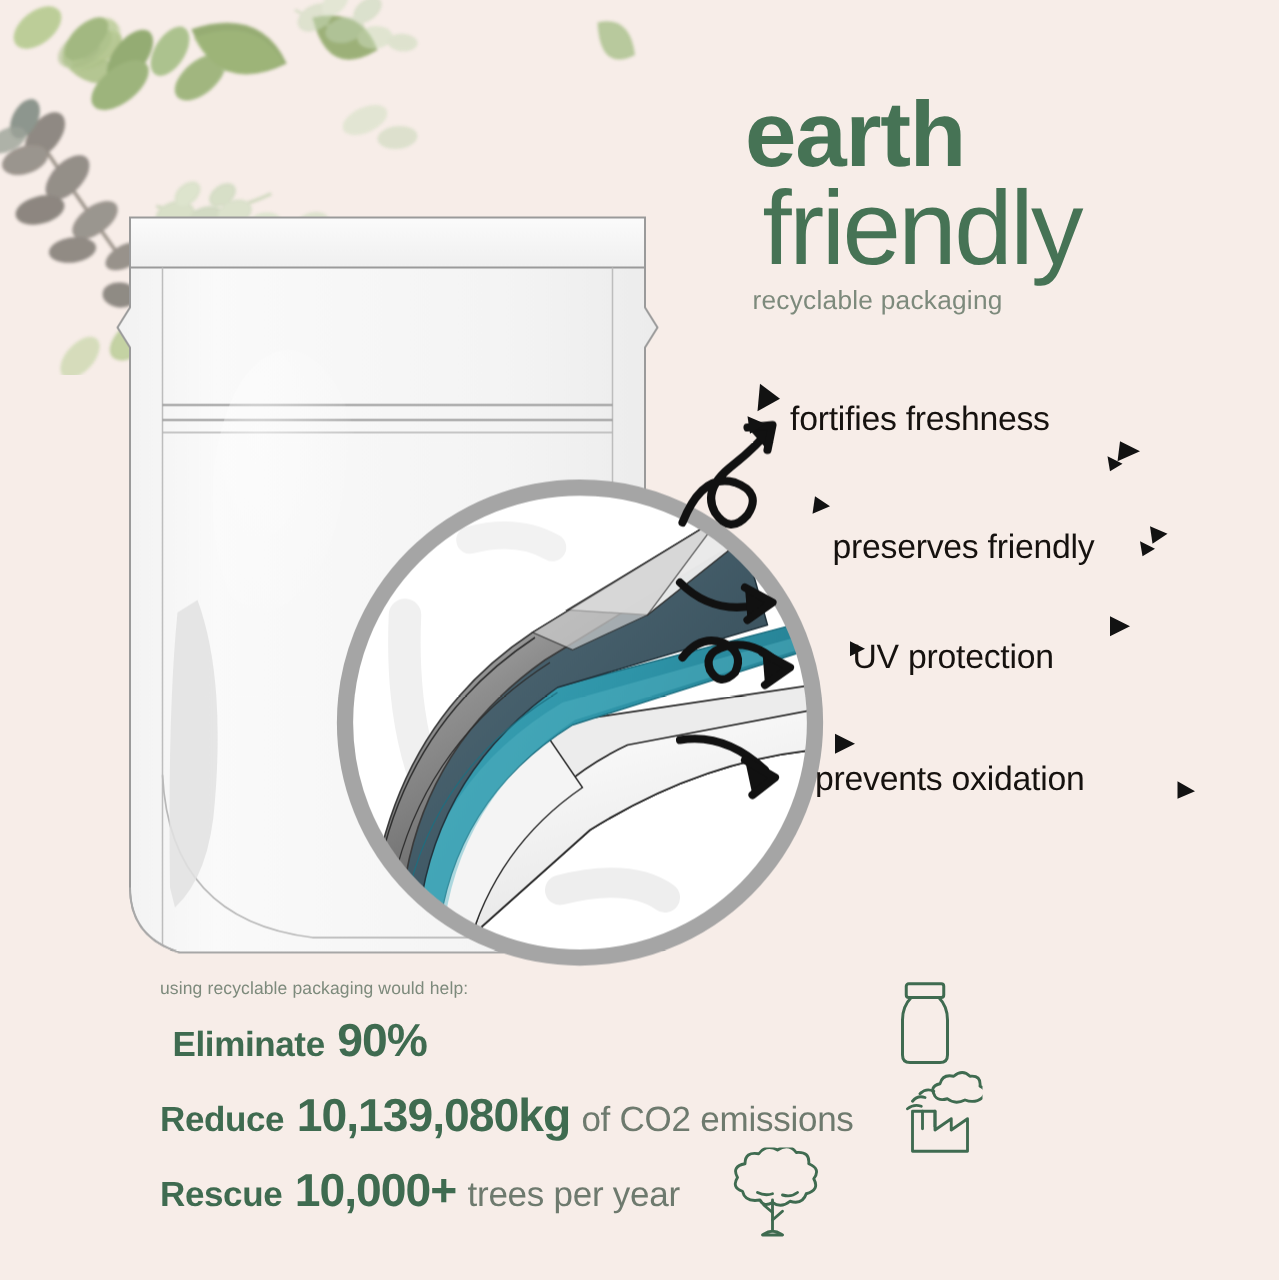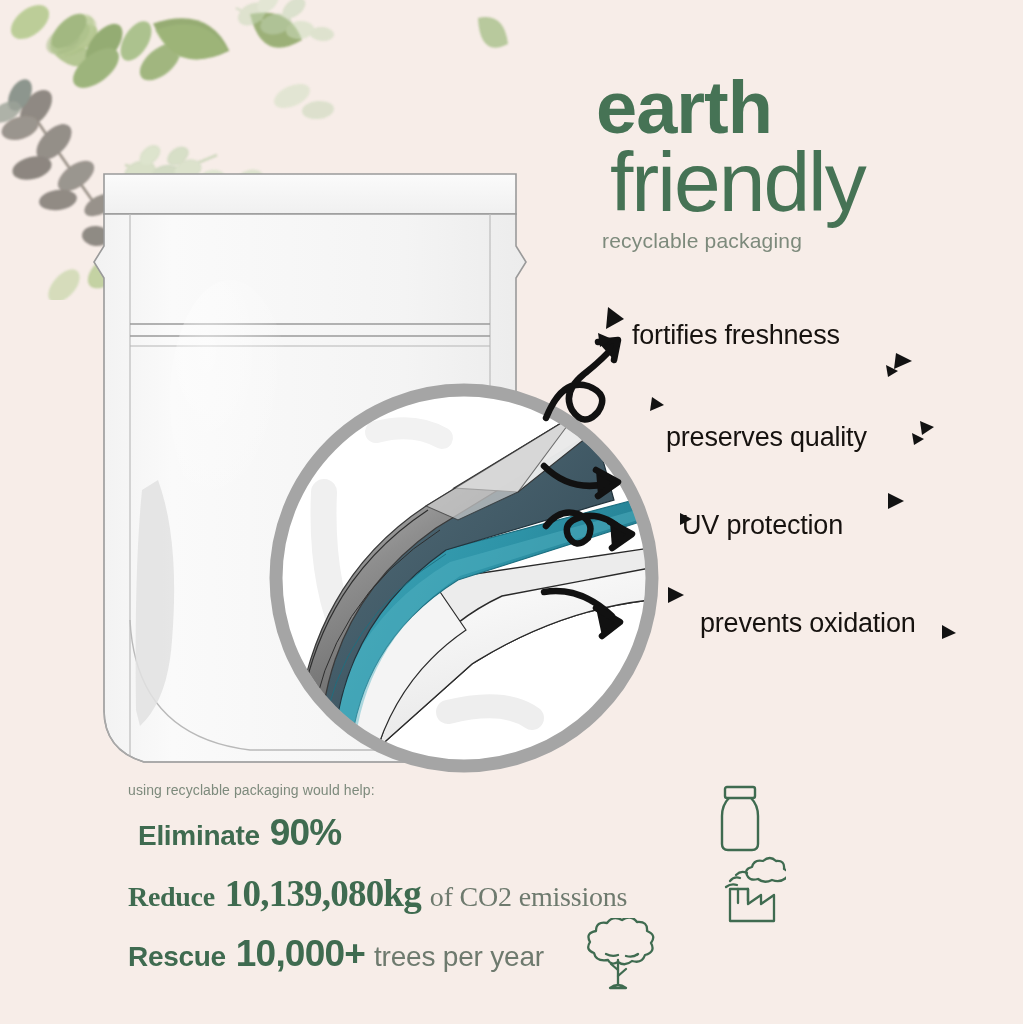--- a/index.html
+++ b/index.html
@@ -33,42 +33,42 @@
   .h-sub{
     font-size:21px;font-weight:400;color:#7d8a7c;
     margin:6px 0 0 6px;letter-spacing:0.2px;
   }
 
   
   .feat{position:absolute;font-size:27px;color:#16120f;white-space:nowrap;letter-spacing:-0.2px;}
   .feat-0{left:632px;top:320px;}
   .feat-1{left:666px;top:422px;}
   .feat-2{left:682px;top:510px;}
-  .feat-3{left:700px;top:608px;}
+  .feat-3{left:652px;top:608px;}
 
   .arrows{position:absolute;left:540px;top:300px;width:180px;height:360px;pointer-events:none;}
   .sparks{position:absolute;left:590px;top:295px;width:420px;height:390px;pointer-events:none;}
 
   
   .stats{position:absolute;left:126px;top:782px;width:760px;}
   .stats-intro{
     font-size:14px;color:#7d8a7c;font-weight:400;margin:0 0 14px 2px;letter-spacing:0.1px;
   }
   .stat-row{display:flex;align-items:baseline;margin-bottom:18px;white-space:nowrap;}
   .stat-row .verb{
     font-size:28px;font-weight:bold;color:#3f6b50;letter-spacing:-0.3px;
   }
   .stat-row .num{
     font-size:37px;font-weight:bold;color:#3f6b50;letter-spacing:-0.8px;margin-left:10px;
   }
   .stat-row .rest{
     font-size:28px;font-weight:400;color:#6e7a6e;margin-left:9px;letter-spacing:-0.2px;
   }
   .row-1{margin-left:12px;}
-  .row-2{margin-left:2px;font-family:Liberation Serif, serif;}
+  .row-2{margin-left:2px;}
   .row-3{margin-left:2px;}
 
   .icon-jar{position:absolute;left:712px;top:783px;}
   .icon-factory{position:absolute;left:718px;top:855px;}
   .icon-tree{position:absolute;left:578px;top:918px;}
 </style>
 </head>
 <body>
 
 <div class="stage">
@@ -311,21 +311,21 @@
     </svg>
   </div>
 
   <div class="headline">
     <div class="h-earth">earth</div>
     <div class="h-friendly">friendly</div>
     <div class="h-sub">recyclable packaging</div>
   </div>
 
   <div class="feat feat-0">fortifies freshness</div>
-  <div class="feat feat-1">preserves quality</div>
+  <div class="feat feat-1">preserves friendly</div>
   <div class="feat feat-2">UV protection</div>
   <div class="feat feat-3">prevents oxidation</div>
 
   <div class="stats">
     <div class="stats-intro">using recyclable packaging would help:</div>
 
     <div class="stat-row row-1">
       <span class="verb">Eliminate</span>
       <span class="num">90%</span>
     </div>

